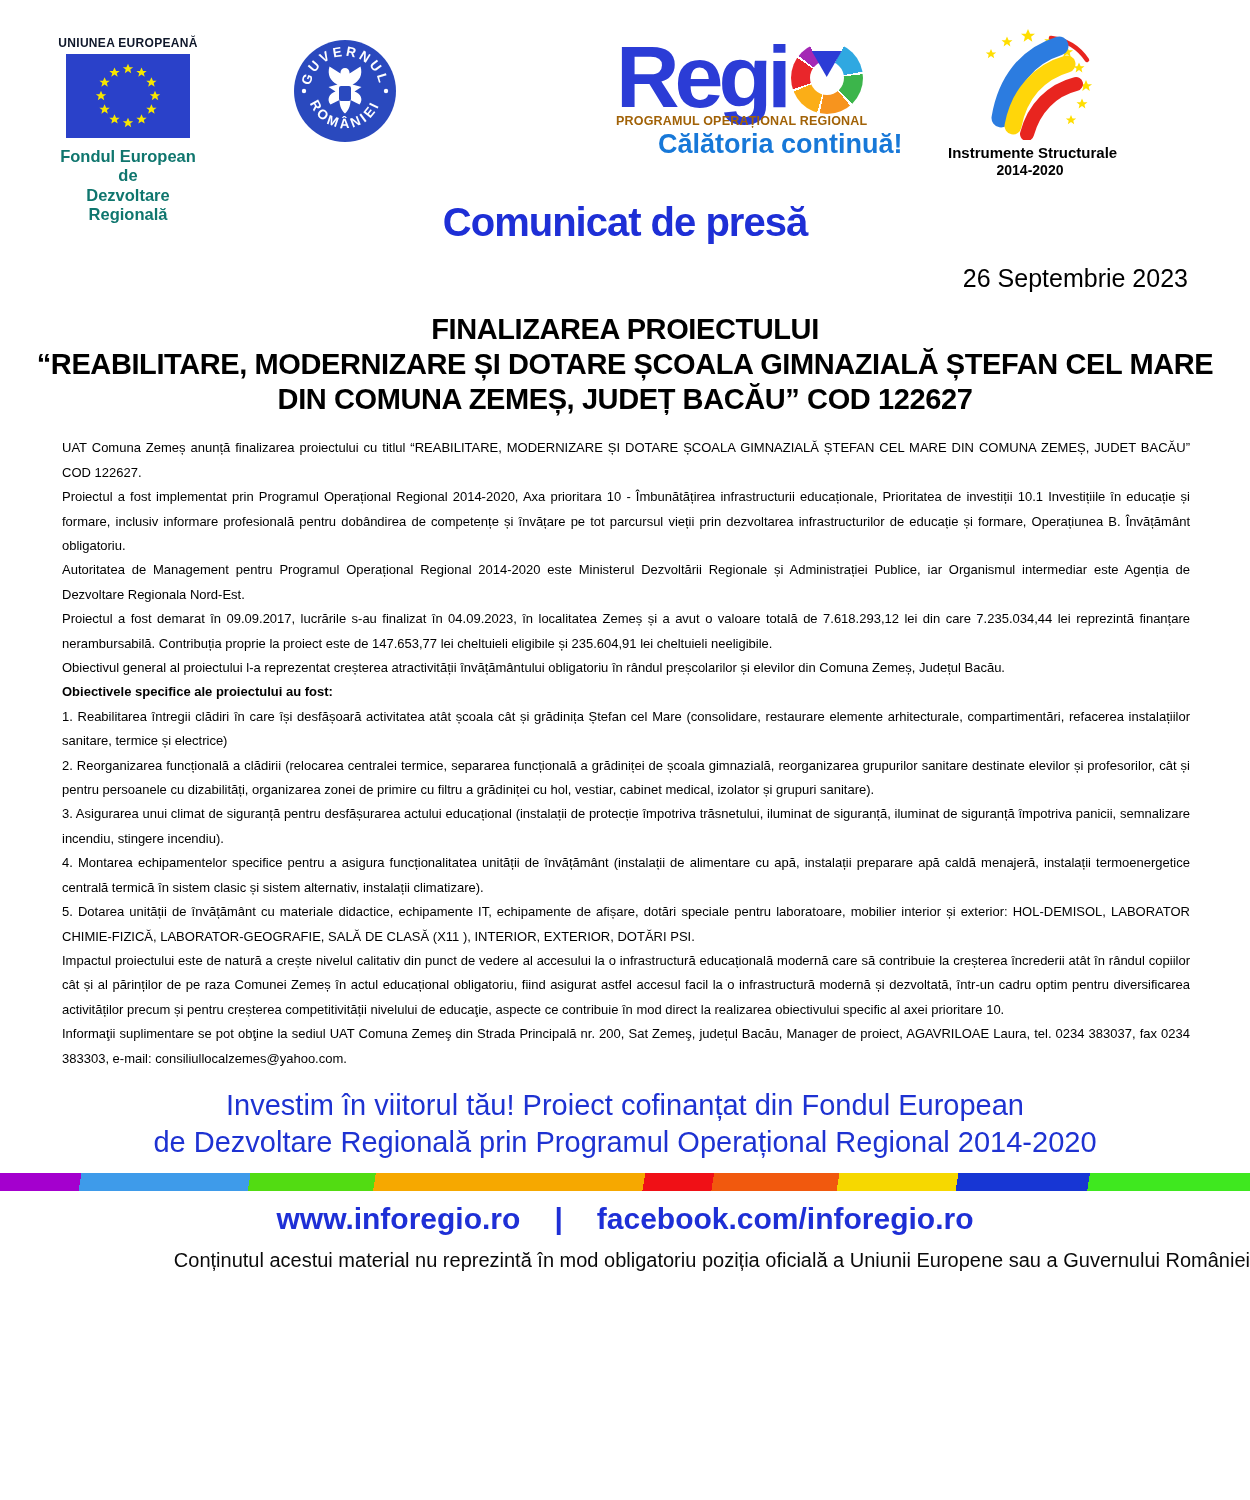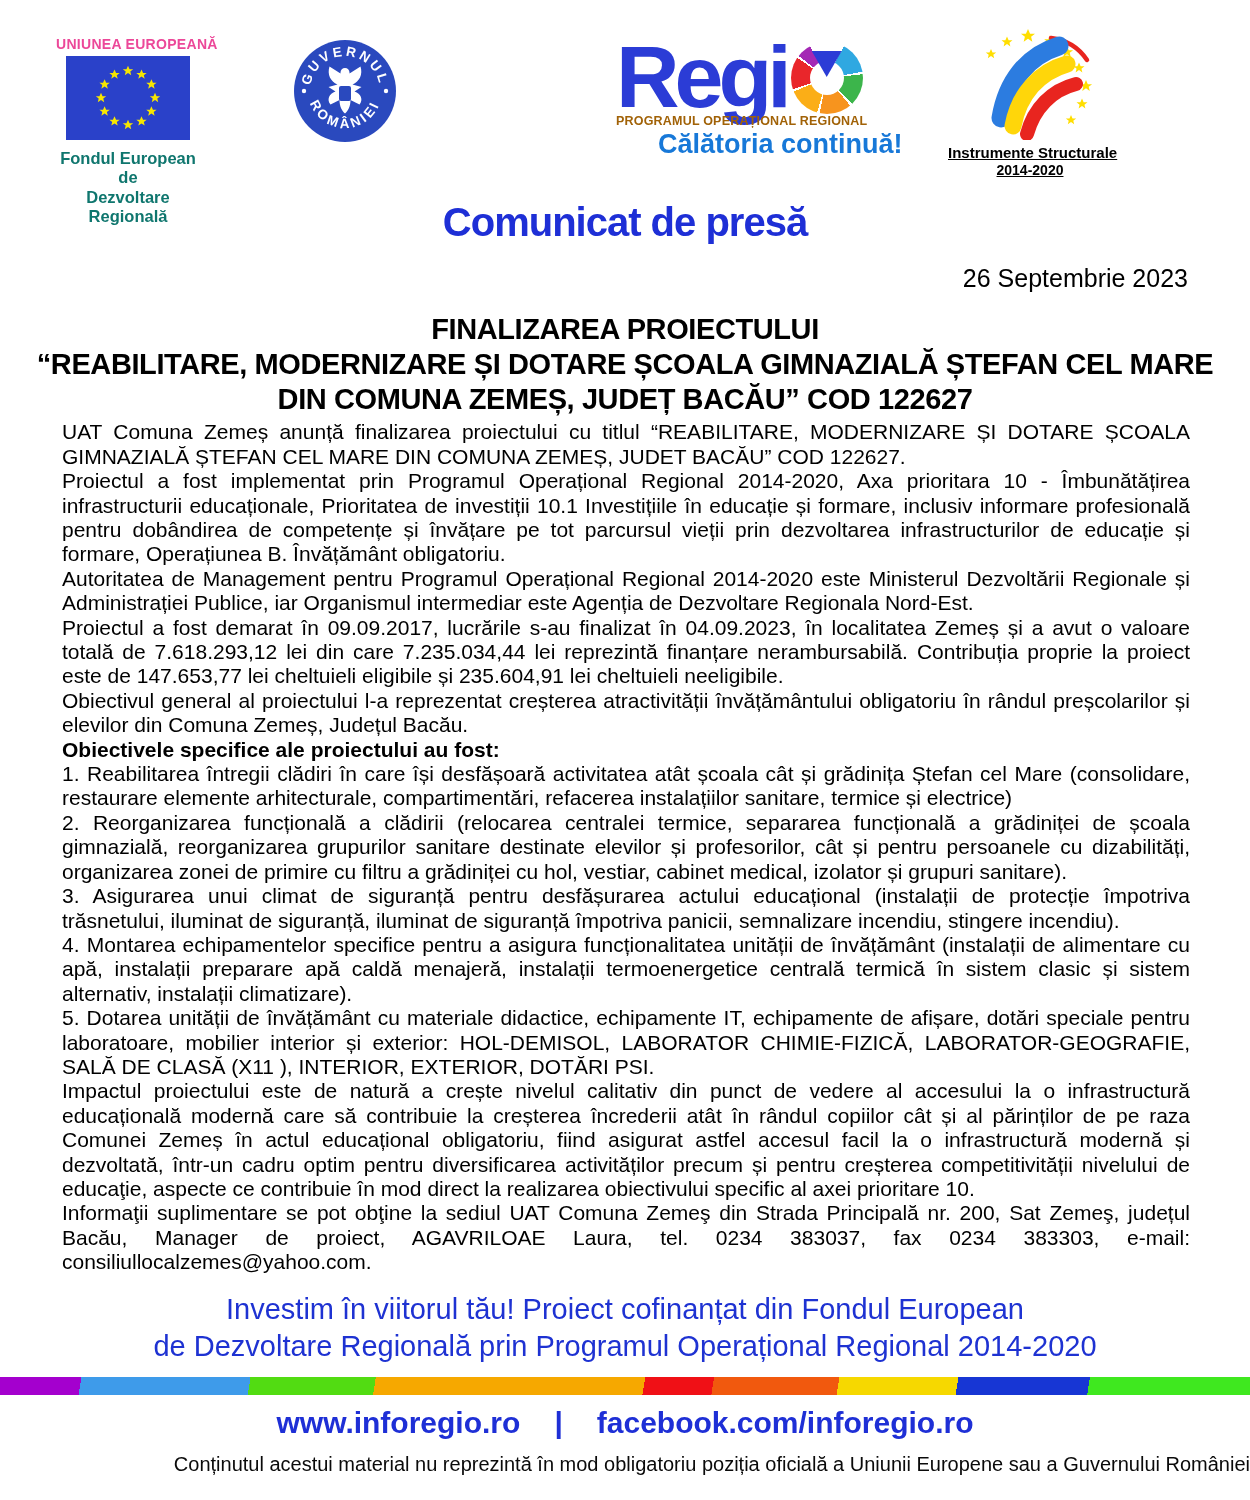--- a/index.html
+++ b/index.html
@@ -2,53 +2,53 @@
 <html><head>
 <meta charset="utf-8">
 <style>
   html,body{margin:0;padding:0;background:#fff;}
   .page{position:relative;width:1250px;height:1500px;background:#fff;overflow:hidden;
         font-family:"Liberation Sans",sans-serif;color:#000;}
 
   
   .logos{position:relative;height:200px;}
   .logo-eu{position:absolute;left:56px;top:36px;width:144px;text-align:center;}
-  .eu-top{font-size:14px;font-weight:700;color:#ec4899;letter-spacing:.3px;margin-bottom:4px;white-space:nowrap;}
+  .eu-top{font-size:12px;font-weight:700;color:#0f172a;letter-spacing:.3px;margin-bottom:4px;white-space:nowrap;}
   .eu-bottom{margin-top:5px;font-size:16.5px;font-weight:700;color:#0f766e;line-height:1.18;}
   .logo-gov{position:absolute;left:292px;top:38px;}
   .logo-regio{position:absolute;left:616px;top:40px;width:290px;}
   .regio-row{display:flex;align-items:center;}
   .regio-word{font-size:88px;line-height:.82;font-weight:700;color:#2B3CD6;letter-spacing:-5px;}
   .wheel{position:relative;width:72px;height:72px;border-radius:50%;margin-left:4px;margin-top:2px;
     background:conic-gradient(from 0deg,
       #ffffff 0deg 28deg,
       #2FA8E1 28deg 80deg,  #ffffff 80deg 84deg,
       #3CB54B 84deg 136deg, #ffffff 136deg 140deg,
       #F7941E 140deg 192deg,#ffffff 192deg 196deg,
       #FBAE17 196deg 248deg,#ffffff 248deg 252deg,
       #E9262B 252deg 304deg,#ffffff 304deg 308deg,
       #A428B5 308deg 332deg,#ffffff 332deg 360deg);}
   .wheel::after{content:"";position:absolute;inset:19px;border-radius:50%;background:#fff;}
   .wheel::before{content:"";position:absolute;left:50%;top:9px;transform:translateX(-50%);
       width:30px;height:26px;background:#2B3CD6;clip-path:polygon(0 0,100% 0,50% 100%);z-index:2;}
   .regio-sub1{font-size:12.5px;font-weight:700;color:#a16207;margin-top:0;letter-spacing:.2px;white-space:nowrap;}
   .regio-sub2{font-size:27px;font-weight:700;color:#1778D8;margin-left:42px;margin-top:1px;white-space:nowrap;}
-  .logo-is{position:absolute;left:948px;top:28px;width:164px;text-align:center;text-decoration:underline;}
+  .logo-is{position:absolute;left:948px;top:28px;width:164px;text-align:center;}
   .is-text1{font-size:15px;font-weight:700;margin-top:0;white-space:nowrap;}
   .is-text2{font-size:14px;font-weight:700;margin-top:1px;}
 
   
   .title{margin-top:0;text-align:center;font-size:40px;font-weight:700;color:#1E2FD6;
          letter-spacing:-1px;line-height:1.1;}
   .date{margin:20px 62px 0 0;text-align:right;font-size:25px;}
   .heading{margin-top:19px;text-align:center;font-size:29px;font-weight:700;line-height:1.2;
            letter-spacing:-.4px;padding:0 15px;}
 
   
-  .body-copy{margin:4px 60px 0 62px;font-size:21px;line-height:24.4px;text-align:justify;}
+  .body-copy{margin:20px 60px 0 62px;font-size:13px;line-height:24.4px;text-align:justify;}
   .para{margin:0;}
   .para.bold{font-weight:700;}
 
   
   .closing{margin-top:16px;text-align:center;font-size:29px;color:#1E32D2;line-height:1.28;}
   .rainbow{margin-top:12px;height:18px;width:100%;}
   .links{margin-top:11px;display:flex;justify-content:center;align-items:center;gap:34px;
          font-size:30px;font-weight:700;color:#1E2FD6;}
   .links .sep{font-weight:700;}
   .disclaimer{margin-top:13px;text-align:right;font-size:20px;color:#0a0a0a;}

